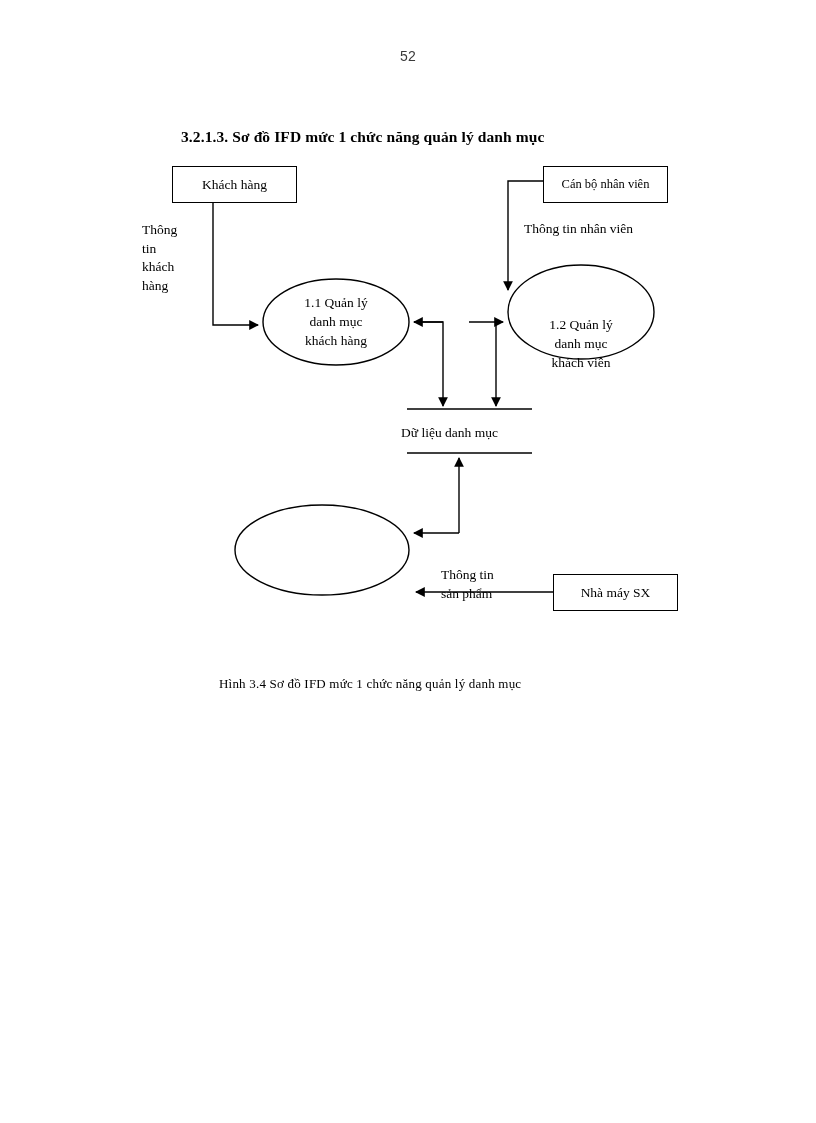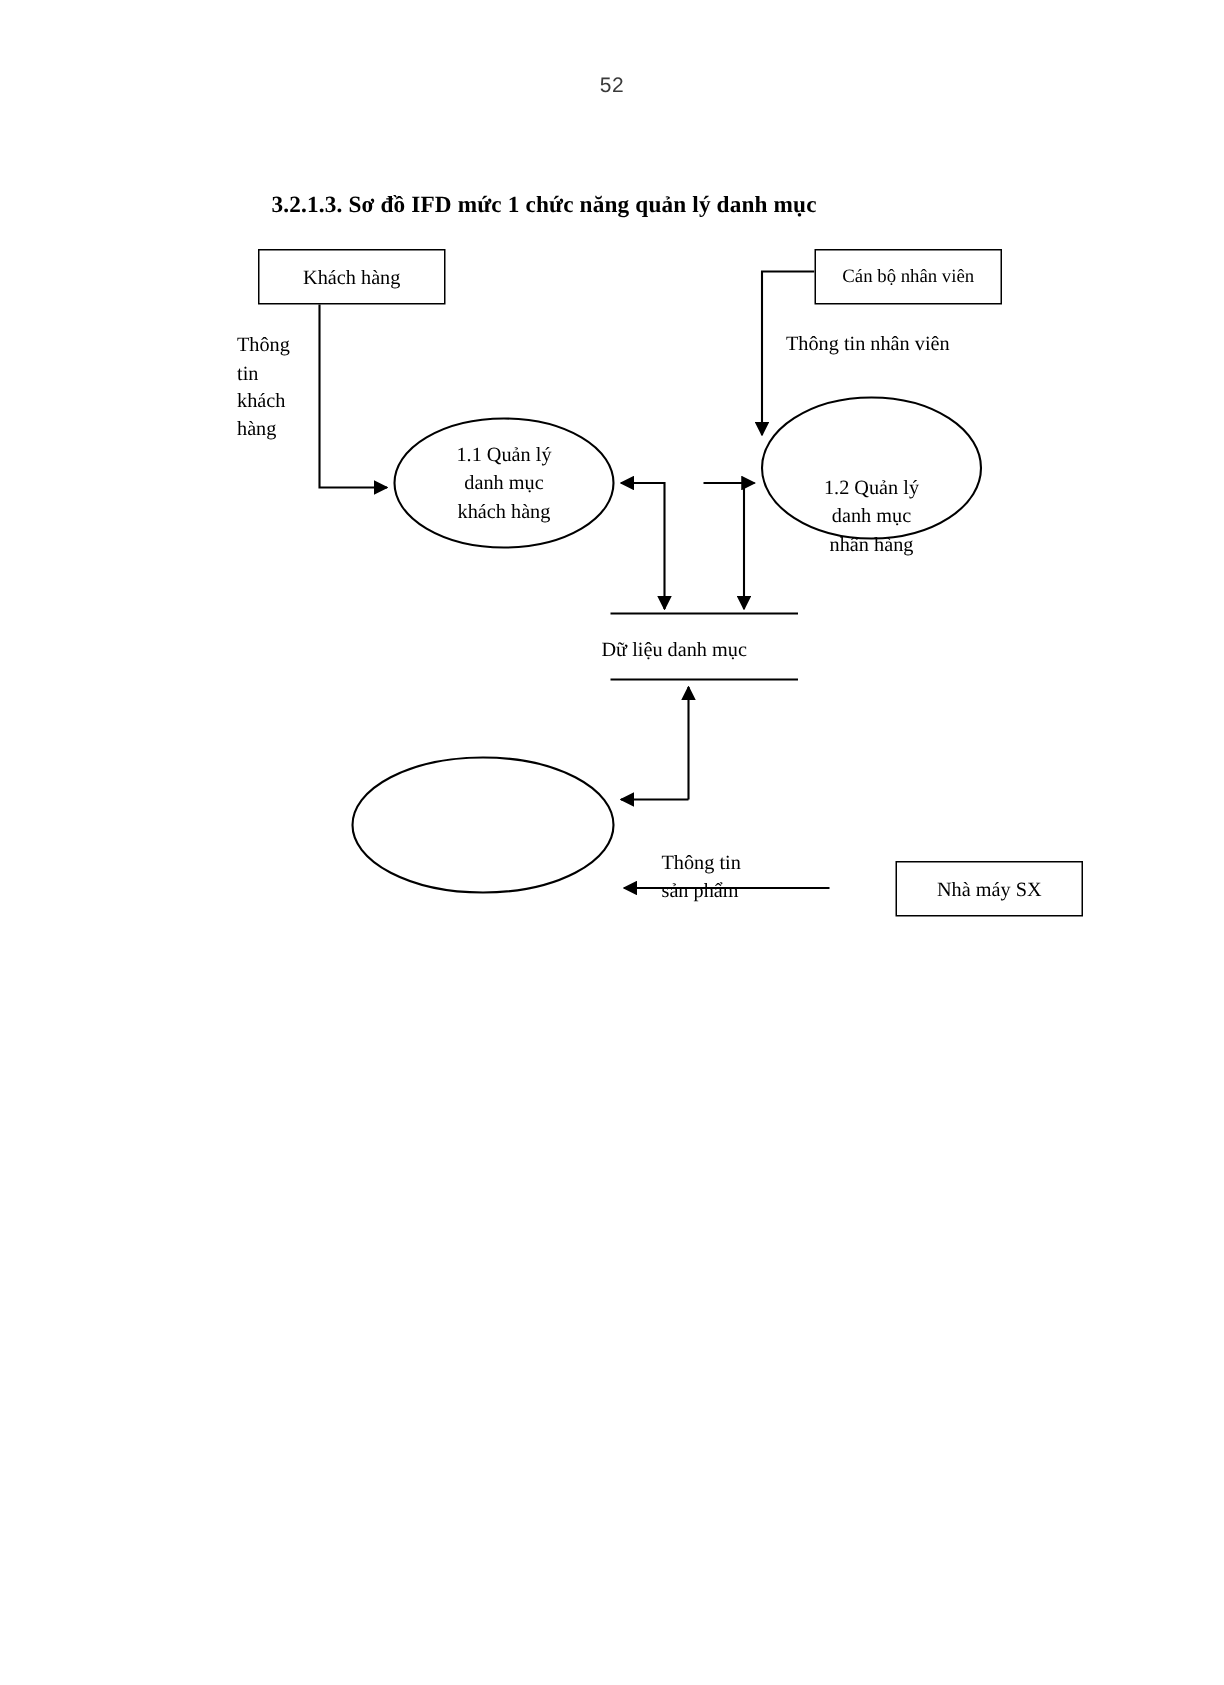--- a/index.html
+++ b/index.html
@@ -141,51 +141,52 @@
   </svg>
 
   <div class="ext-box" style="left:172px; top:166px; width:125px; height:37px;">
     <span>Khách hàng</span>
   </div>
 
   <div class="ext-box" style="left:543px; top:166px; width:125px; height:37px; font-size:12.5px;">
     <span>Cán bộ nhân viên</span>
   </div>
 
-  <div class="ext-box" style="left:553px; top:574px; width:125px; height:37px;margin-left:44px;">
+  <div class="ext-box" style="left:553px; top:574px; width:125px; height:37px;">
     <span>Nhà máy SX</span>
   </div>
 
   <div class="proc-label" style="left:263px; top:293px; width:146px;">
     <div>1.1  Quản lý</div>
     <div>danh mục</div>
     <div>khách hàng</div>
   </div>
 
   <div class="proc-label" style="left:508px; top:283px; width:146px;margin-top:32px;">
     <div>1.2 Quản lý</div>
     <div>danh mục</div>
-    <div>nhân hàng</div>
+    <div>khách viên</div>
   </div>
 
 
   <div class="store-label" style="left:401px; top:425px;">Dữ liệu  danh mục</div>
 
-  <div class="flow-label" style="left:142px; top:221px;margin-left:16px;">
+  <div class="flow-label" style="left:142px; top:221px;">
     <div>Thông</div>
     <div>tin</div>
     <div>khách</div>
     <div>hàng</div>
   </div>
 
   <div class="flow-label" style="left:524px; top:220px;">
     <div>Thông  tin  nhân viên</div>
   </div>
 
   <div class="flow-label" style="left:441px; top:566px;">
     <div>Thông  tin</div>
     <div>sản phẩm</div>
   </div>
 
+  <div class="fig-caption">Hình  3.4 Sơ đồ IFD mức 1 chức năng  quản lý  danh mục</div>
 
   <div class="bottom-rule"></div>
 
 </div>
 
 </body></html>

